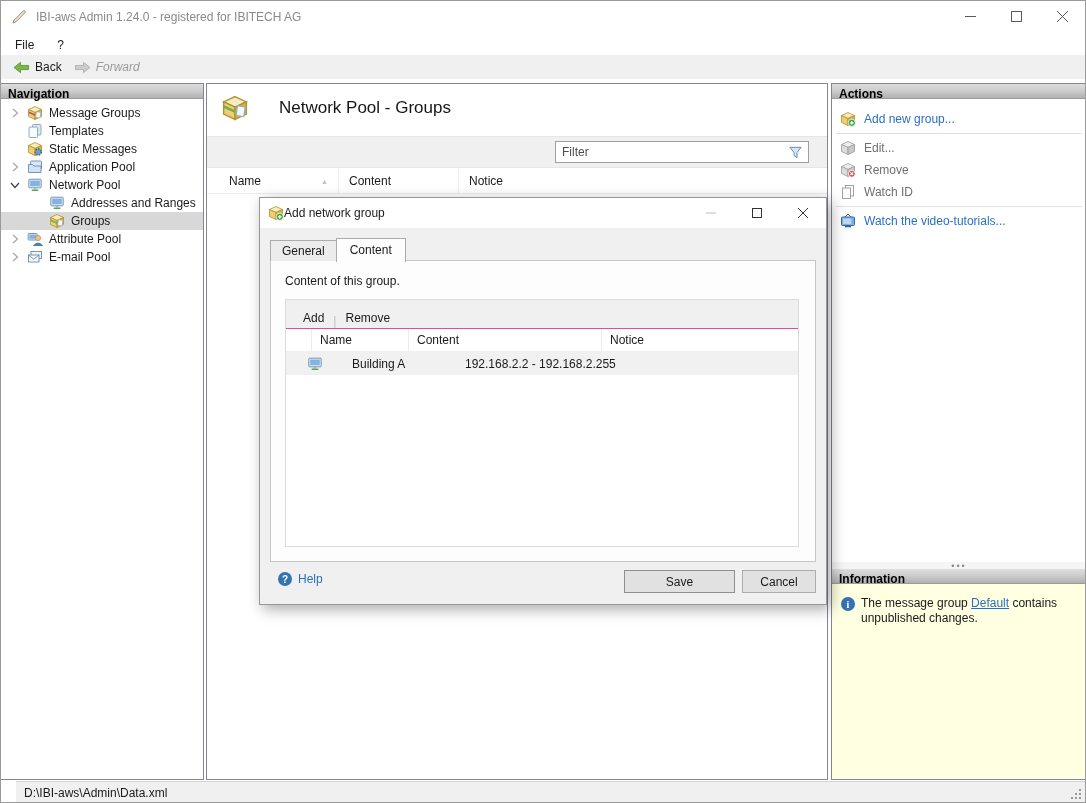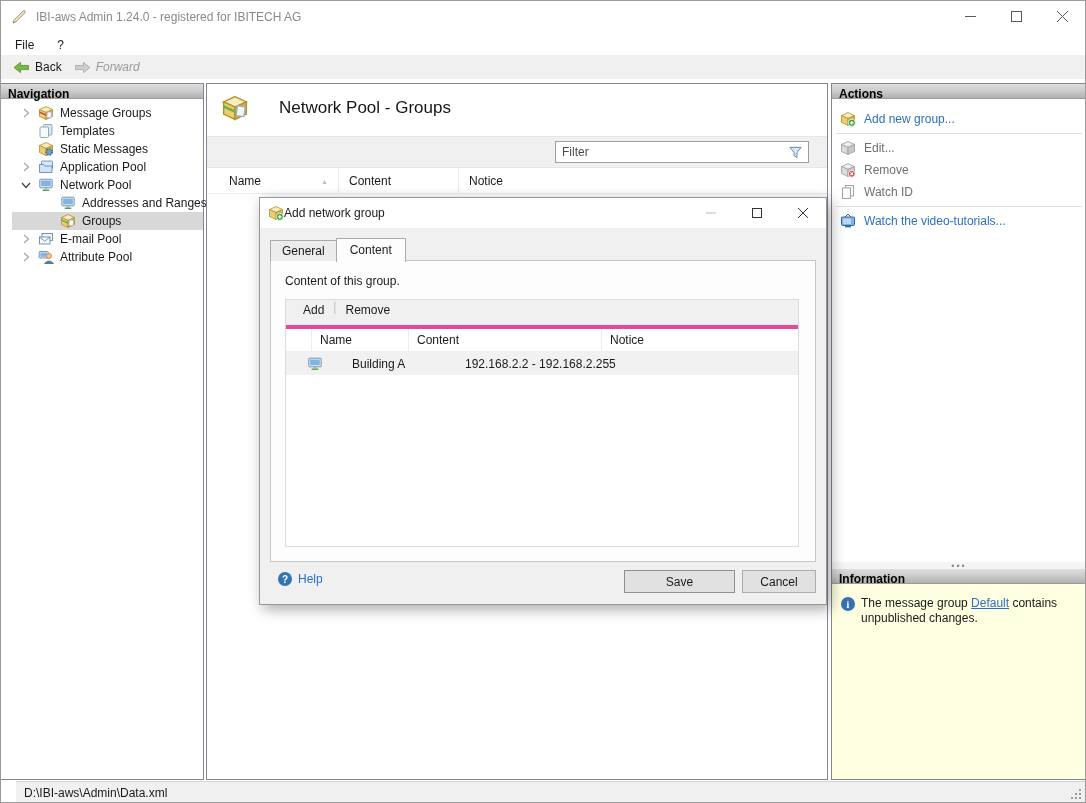--- a/index.html
+++ b/index.html
@@ -23,21 +23,21 @@
   .tool-btn .tlbl { color:#1a1a1a; }
   .tool-btn.disabled .tlbl { color:#9a9a9a;font-style:italic; }
   
   .panel-header {
     height:15px; line-height:20px; padding-left:7px; font-weight:bold; color:#000;
     background:linear-gradient(180deg,#dedede 0%,#cbcbcb 50%,#b1b1b1 100%);
     border-bottom:1px solid #9c9c9c;
   }
   
   .nav-panel { position:absolute; left:0; top:82px; width:203px; height:697px; background:#fff; border:1px solid #828790; border-left:none; }
-  .tree { padding-top:5px;padding-left:11px; }
+  .tree { padding-top:5px; }
   .tree-item { position:relative; height:18px; display:flex; align-items:center; }
   .tree-item.selected { background:#d8d8d8; }
   .expander { width:12px; height:12px; margin-left:8px; flex:none; display:flex; align-items:center; justify-content:center; }
   .expander.blank { visibility:hidden; }
   .ticon { width:16px; height:16px; margin-left:6px; flex:none; }
   .tree-item.ind1 .expander { margin-left:30px; }
   .tlabel { margin-left:6px; white-space:nowrap; }
   
   .main-panel { position:absolute; left:205px; top:82px; width:622px; height:697px; background:#fff; border:1px solid #828790; }
   .main-title-row { position:absolute; top:10px; left:13px; display:flex; align-items:center; }
@@ -75,21 +75,21 @@
   .dlg-icon { width:16px; height:16px; margin-left:8px; flex:none; }
   .dlg-title { }
   .dlg-controls { position:absolute; right:0; top:0; height:30px; display:flex; }
   .dlg-btn { width:46px; height:30px; display:flex; align-items:center; justify-content:center; }
   .tabs { position:absolute; left:10px; top:42px; height:21px; display:flex; align-items:flex-end; z-index:2; }
   .tab { padding:3px 11px 3px; border:1px solid #ababab; border-bottom:none; background:#ececec; margin-right:-1px; color:#1a1a1a; }
   .tab.active { background:#fdfdfd; padding:4px 13px 5px; position:relative; margin-bottom:-1px; z-index:3; }
   .tab-page { position:absolute; left:10px; top:62px; width:546px; height:302px; background:#fdfdfd; border:1px solid #c6c6c6; }
   .tp-desc { position:absolute; left:14px; top:13px; }
   .groupbox { position:absolute; left:14px; top:38px; right:16px; bottom:14px; border:1px solid #dcdcdc; background:#fff; }
-  .gb-toolbar { height:29px; background:#f0f0f0; border-bottom:4px solid #ec4899; display:flex; align-items:flex-start; padding-left:10px; }
+  .gb-toolbar { height:29px; background:#f0f0f0; border-bottom:1px solid #ec4899; display:flex; align-items:flex-end; padding-left:10px; }
   .gb-tool { padding:3px 7px; color:#1a1a1a; }
   .gb-toolsep { color:#c0c0c0; margin:0 2px; }
   .gb-cols { height:23px; display:flex; align-items:center; border-bottom:1px solid #f0f0f0; background:#fff; }
   .gcol { height:100%; display:flex; align-items:center; border-right:1px solid #ececec; padding-left:8px; }
   .gcol.g-icon { width:26px; padding-left:0; }
   .gcol.g-name { width:97px; }
   .gcol.g-content { width:193px; }
   .gcol.g-notice { flex:1; border-right:none; }
   .gb-row { height:23px; display:flex; align-items:center; background:#f1f1f1; }
   .gcell { height:100%; display:flex; align-items:center; padding-left:8px;margin-left:16px; }
@@ -346,35 +346,35 @@
         <span class="tlabel">Groups</span>
       </div>
 
       <div class="tree-item">
         <span class="expander">
             <svg width="10" height="10">
               <use href="#sym-chev-right"></use>
             </svg>
           </span>
         <svg class="ticon i16">
+            <use href="#sym-person"></use>
+          </svg>
+        <span class="tlabel">Attribute Pool</span>
+      </div>
+
+      <div class="tree-item">
+        <span class="expander">
+            <svg width="10" height="10">
+              <use href="#sym-chev-right"></use>
+            </svg>
+          </span>
+        <svg class="ticon i16">
             <use href="#sym-mail"></use>
           </svg>
         <span class="tlabel">E-mail Pool</span>
-      </div>
-
-      <div class="tree-item">
-        <span class="expander">
-            <svg width="10" height="10">
-              <use href="#sym-chev-right"></use>
-            </svg>
-          </span>
-        <svg class="ticon i16">
-            <use href="#sym-person"></use>
-          </svg>
-        <span class="tlabel">Attribute Pool</span>
       </div>
 
     </div>
   </div>
 
   <div class="main-panel">
     <div class="main-title-row">
       <svg width="30" height="28" viewBox="0 0 16 16">
           <use href="#sym-group"></use>
         </svg>

